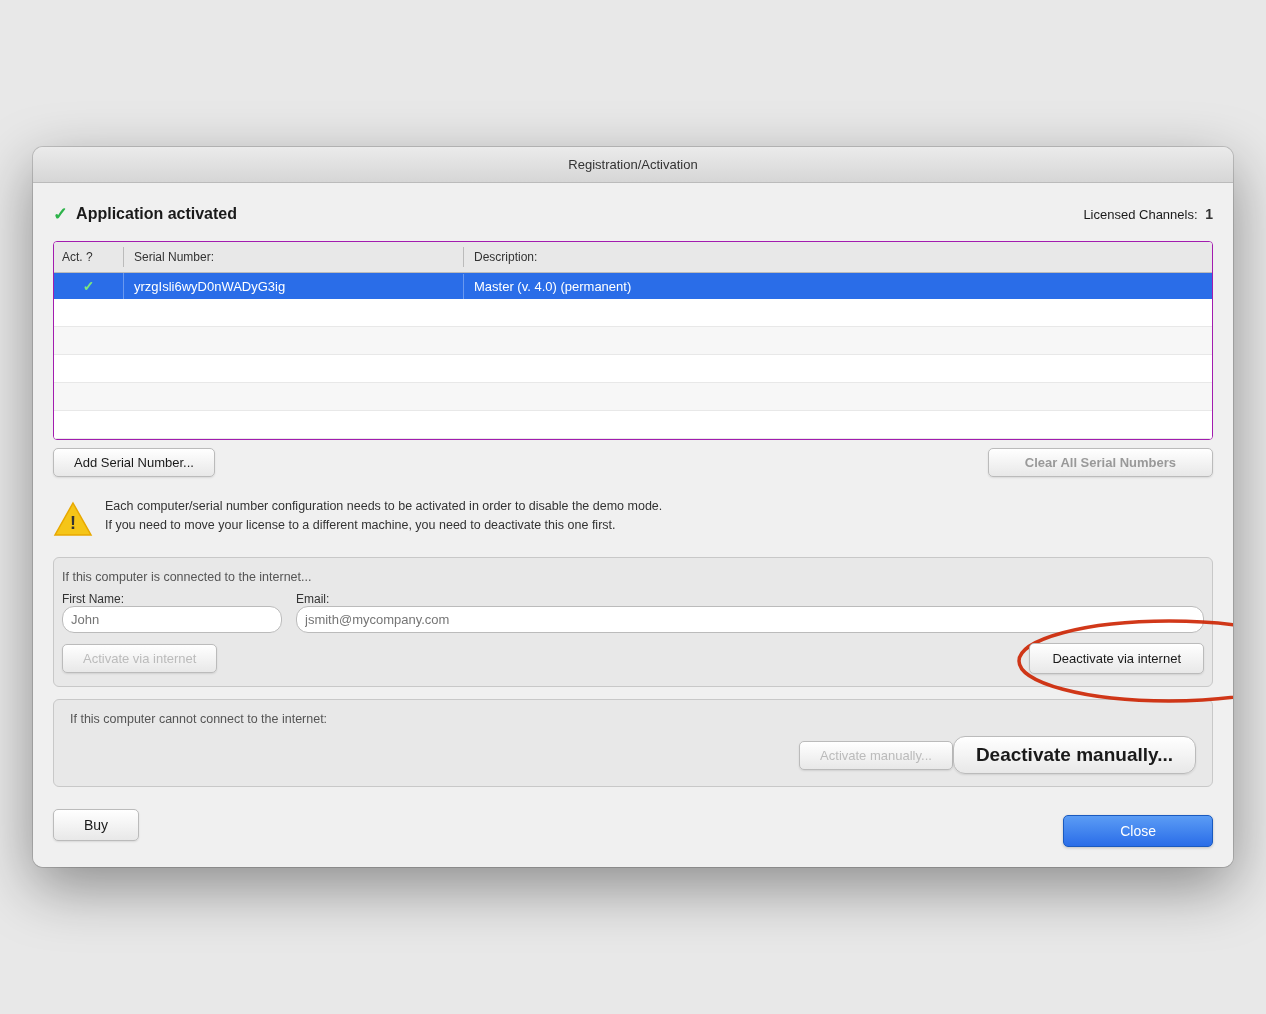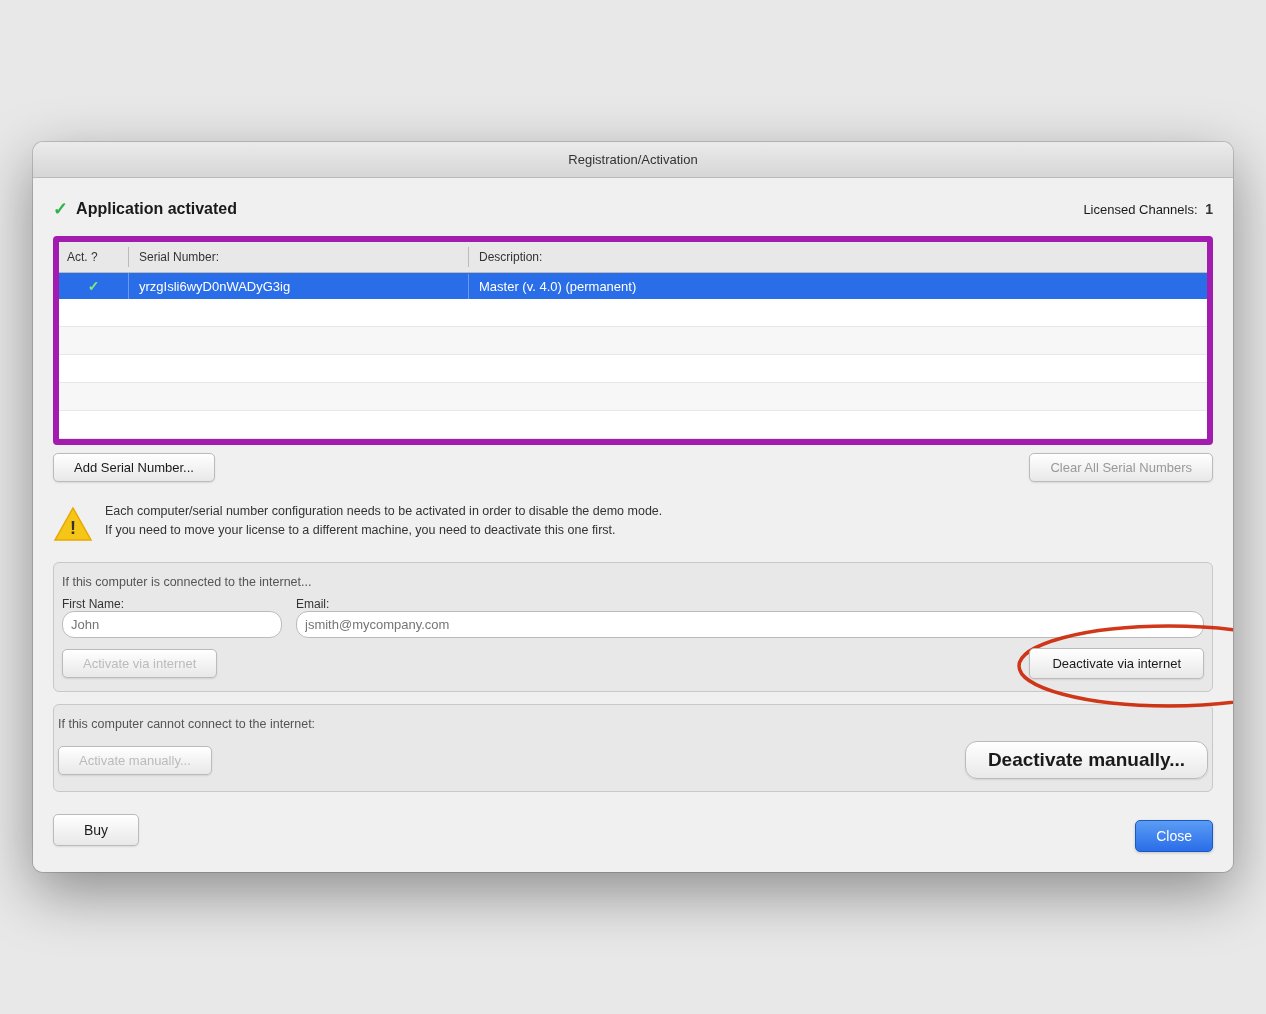--- a/index.html
+++ b/index.html
@@ -56,21 +56,21 @@
       font-weight: 700;
       color: #1a1a1a;
     }
     .licensed-number {
       font-size: 14px;
       font-weight: 600;
       color: #333;
       margin-left: 4px;
     }
     .serial-table {
-      border: 6px solid #a21caf;
+      border: 1px solid #a21caf;
       border-radius: 4px;
       background: #fff;
       overflow: hidden;
       margin-bottom: 8px;
     }
     .table-header {
       display: flex;
       background: #e8e8e8;
       border-bottom: 1px solid #bbb;
       padding: 5px 0;
@@ -155,25 +155,26 @@
       padding: 6px 20px;
       font-size: 13px;
       cursor: pointer;
       color: #1a1a1a;
       box-shadow: 0 1px 2px rgba(0,0,0,0.1);
     }
     .btn-clear {
       background: linear-gradient(to bottom, #ffffff, #e8e8e8);
       border: 1px solid #bbb;
       border-radius: 5px;
-      padding: 6px 20px;
+      padding: 6px 36px;
       font-size: 13px;
       cursor: pointer;
       color: #999;
       box-shadow: 0 1px 2px rgba(0,0,0,0.1);
+      font-weight: bold;
     }
     .warning-box {
       display: flex;
       align-items: flex-start;
       gap: 12px;
       background: #f0f0f0;
       margin-bottom: 14px;
       padding: 4px 0;
     }
     .warning-icon {
@@ -253,31 +254,31 @@
       cursor: pointer;
       color: #1a1a1a;
       font-weight: 500;
       box-shadow: 0 1px 2px rgba(0,0,0,0.1);
       position: relative;
     }
     .offline-section {
       background: #e8e8e8;
       border: 1px solid #c8c8c8;
       border-radius: 6px;
-      padding: 12px 4px;
+      padding: 12px 16px;
       margin-bottom: 16px;
     }
     .offline-label {
       font-size: 12.5px;
       color: #555;
       margin-bottom: 10px;
     }
     .offline-actions {
       display: flex;
-      justify-content: space-between;
+      justify-content: flex-end;
       align-items: center;
     }
     .btn-activate-manual {
       background: linear-gradient(to bottom, #ffffff, #e8e8e8);
       border: 1px solid #bbb;
       border-radius: 5px;
       padding: 6px 20px;
       font-size: 13px;
       cursor: pointer;
       color: #bbb;
@@ -308,21 +309,21 @@
       font-size: 14px;
       cursor: pointer;
       color: #1a1a1a;
       font-weight: 500;
       box-shadow: 0 1px 2px rgba(0,0,0,0.1);
     }
     .btn-close {
       background: linear-gradient(to bottom, #5b9cf5, #2a6de8);
       border: 1px solid #1a5abf;
       border-radius: 5px;
-      padding: 7px 20px;
+      padding: 7px 56px;
       font-size: 14px;
       cursor: pointer;
       color: #fff;
       font-weight: 500;
       box-shadow: 0 1px 3px rgba(0,0,0,0.2);
       margin-top: 12px;
     }
     .deactivate-wrapper {
       position: relative;
       display: inline-block;

